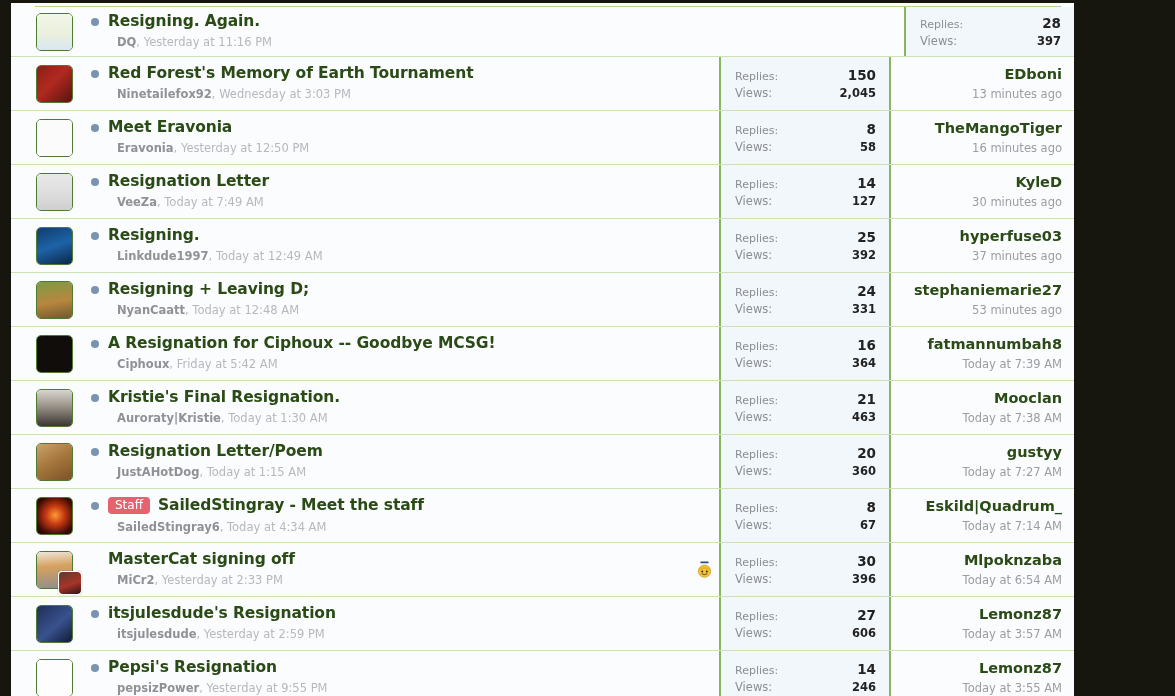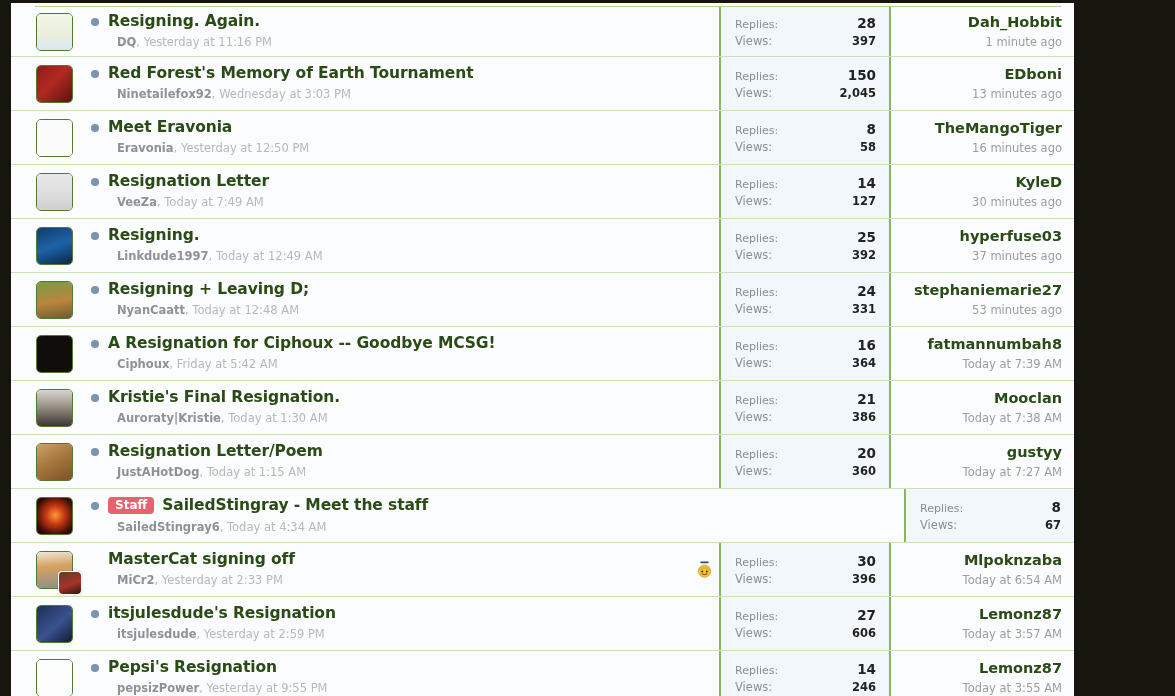--- a/index.html
+++ b/index.html
@@ -128,21 +128,21 @@
     flex: 0 0 auto;
   }
   .status-dot.hidden {
     visibility: hidden;
   }
   .prefix-badge {
     display: inline-block;
     background: #e8616f;
     color: #ffffff;
     font-size: 12px;
-    font-weight: bold;
+    font-weight: normal;
     padding: 2px 7px 3px 7px;
     border-radius: 4px;
     margin-right: 8px;
     line-height: 1;
   }
   .thread-title {
     color: #2a4a16;
     font-size: 15.5px;
     font-weight: bold;
     letter-spacing: -0.1px;
@@ -296,24 +296,20 @@
       <div class="stat-line replies">
         <span class="stat-key">Replies:</span>
         <span class="stat-val">28</span>
       </div>
       <div class="stat-line views">
         <span class="stat-key">Views:</span>
         <span class="stat-val">397</span>
       </div>
     </div>
 
-    <div class="lastpost-cell">
-      <a class="lastpost-user">Dah_Hobbit</a>
-      <span class="lastpost-time">1 minute ago</span>
-    </div>
 
   </div>
 
   <div class="thread-row">
 
     <div class="avatar-cell">
       <div class="avatar">
         <div class="art art-ninetail"></div>
 
       </div>
@@ -635,21 +631,21 @@
       </svg>
     </div>
 
     <div class="stats-cell">
       <div class="stat-line replies">
         <span class="stat-key">Replies:</span>
         <span class="stat-val">21</span>
       </div>
       <div class="stat-line views">
         <span class="stat-key">Views:</span>
-        <span class="stat-val">386</span>
+        <span class="stat-val">463</span>
       </div>
     </div>
 
     <div class="lastpost-cell">
       <a class="lastpost-user">Mooclan</a>
       <span class="lastpost-time">Today at 7:38 AM</span>
     </div>
 
   </div>
 
@@ -737,20 +733,24 @@
       <div class="stat-line replies">
         <span class="stat-key">Replies:</span>
         <span class="stat-val">8</span>
       </div>
       <div class="stat-line views">
         <span class="stat-key">Views:</span>
         <span class="stat-val">67</span>
       </div>
     </div>
 
+    <div class="lastpost-cell">
+      <a class="lastpost-user">Eskild|Quadrum_</a>
+      <span class="lastpost-time">Today at 7:14 AM</span>
+    </div>
 
   </div>
 
   <div class="thread-row">
 
     <div class="avatar-cell">
       <div class="avatar">
         <div class="art art-mastercat"></div>
         <div class="mini">
           <div class="art art-mini-mcr"></div>

